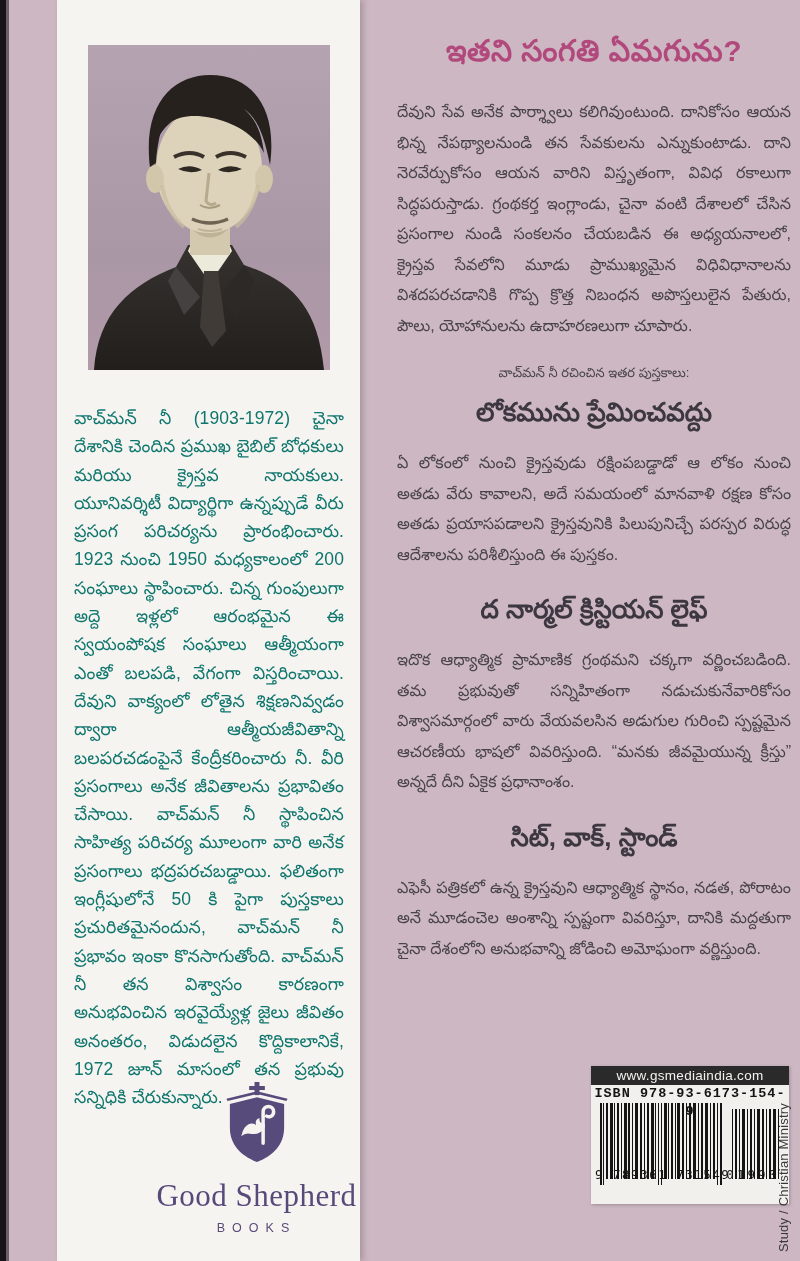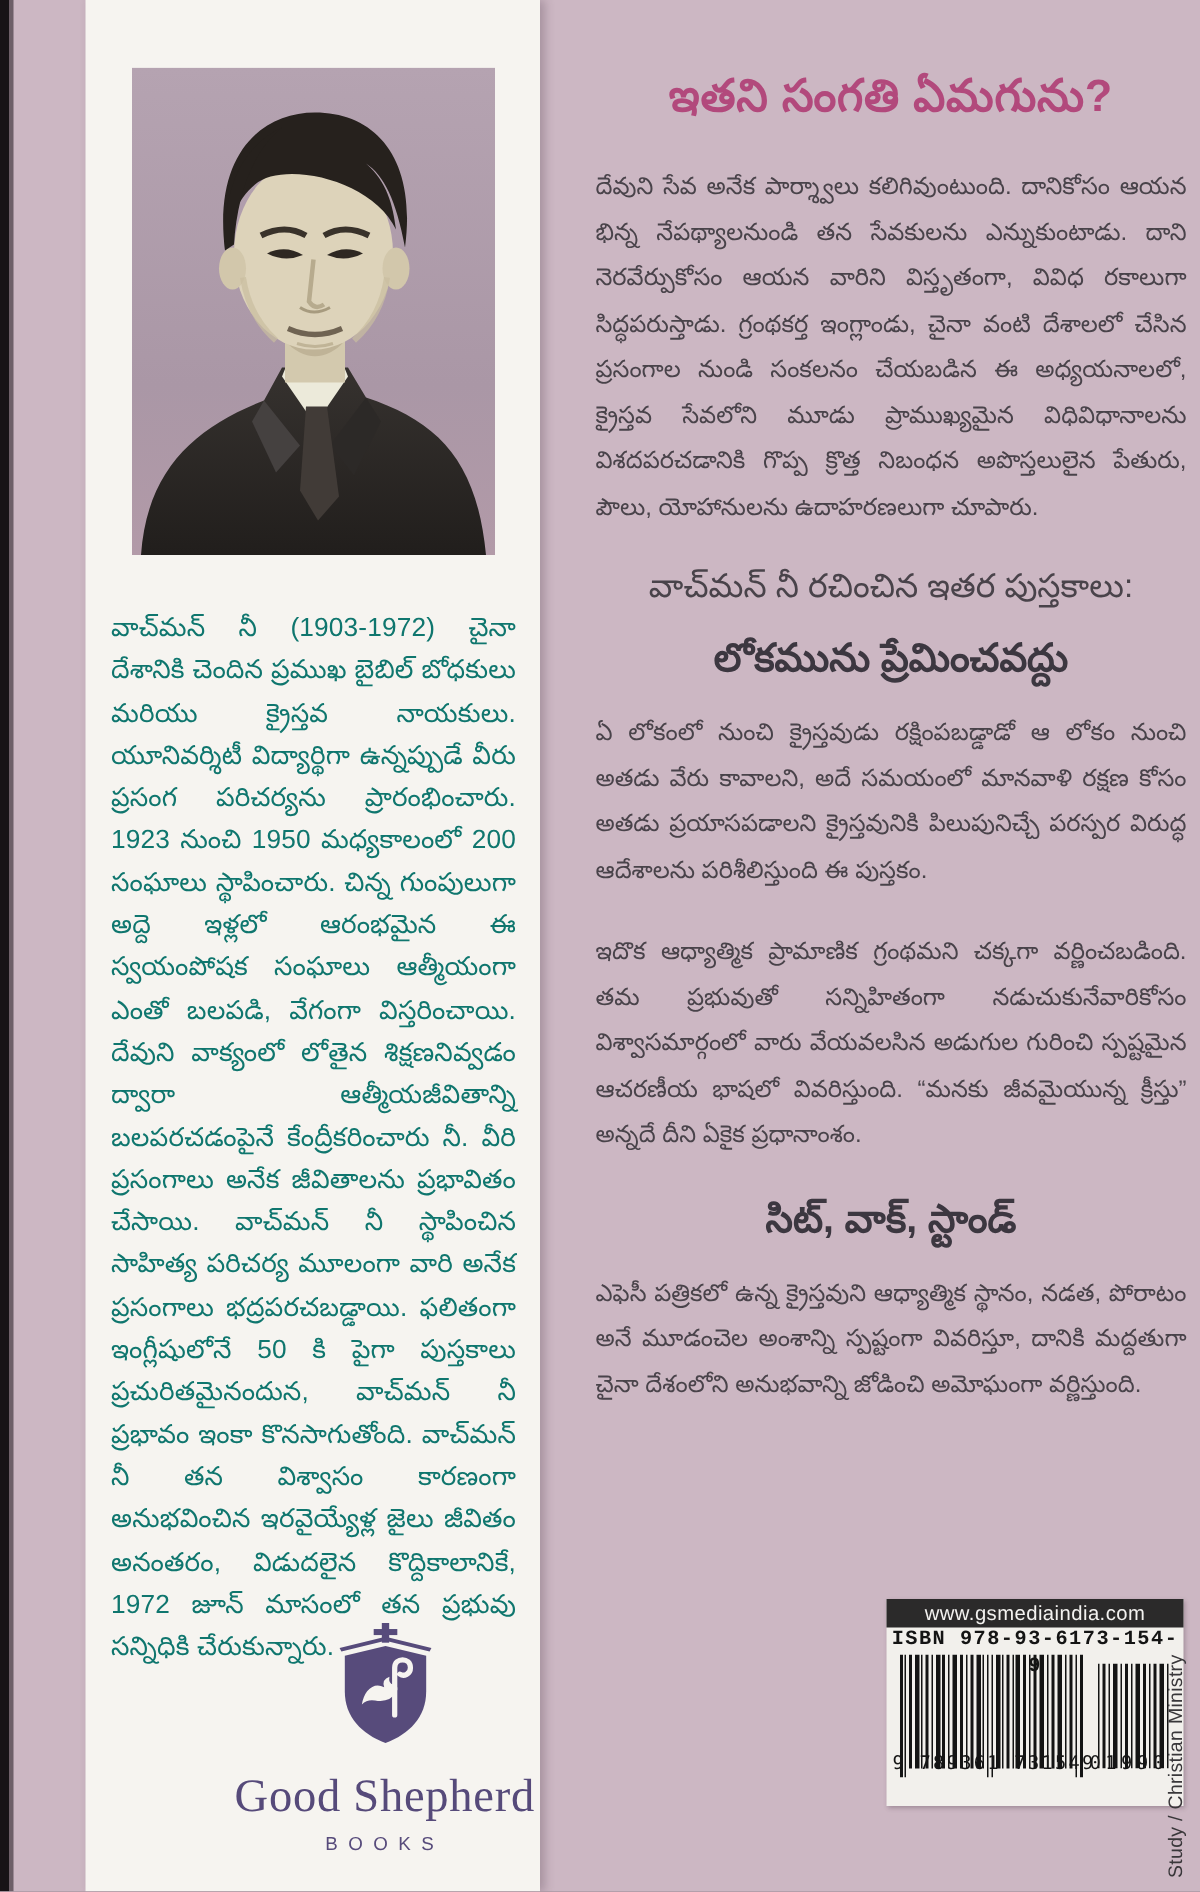--- a/index.html
+++ b/index.html
@@ -12,24 +12,24 @@
   .left-panel{position:absolute;left:57px;top:0;width:303px;height:100%;background:#f6f4f0;box-shadow:3px 0 6px rgba(60,40,55,.25);}
   .photo{position:absolute;left:31px;top:45px;width:242px;height:325px;overflow:hidden;}
   .photo svg{display:block;}
   .bio{position:absolute;left:17px;top:404px;width:270px;font-size:17.5px;line-height:28.3px;color:#0f766e;text-align:justify;letter-spacing:.1px;}
   .logo-block{position:absolute;left:0;top:1082px;width:100%;text-align:center;color:#574b7b;margin-left:48px;}
   .logo-block .shield{margin:0 auto 8px auto;width:74px;height:84px;}
   .pub-name{font-family:"Liberation Serif",serif;font-size:31px;letter-spacing:.5px;color:#564a7a;}
   .pub-sub{margin-top:7px;font-size:12.5px;letter-spacing:7px;color:#574b7b;}
 
   
-  .right-col{position:absolute;left:397px;top:48px;width:394px;color:#49434a;}
+  .right-col{position:absolute;left:397px;top:34px;width:394px;color:#49434a;}
   .blurb-title{text-align:center;font-size:30px;font-weight:bold;color:#b2497c;letter-spacing:.5px;margin:0 0 22px 0;}
   .right-col p{margin:0 0 24px 0;font-size:16px;line-height:30.5px;text-align:justify;}
-  .sec-head{text-align:center;font-size:22px;margin:0 0 14px 0;color:#49434a;}
+  .sec-head{text-align:center;font-size:13px;margin:0 0 14px 0;color:#49434a;}
   .book-title{text-align:center;font-size:26px;font-weight:bold;color:#3c3740;margin:0 0 14px 0;}
 
   
   .barcode-box{position:absolute;left:570px;top:1066px;width:198px;height:138px;background:#f2f0ec;box-shadow:1px 1px 3px rgba(60,40,55,.3);margin-left:21px;}
   .web-bar{height:19px;background:#2b2a2a;color:#f3f2f0;font-size:13.5px;text-align:center;line-height:19px;letter-spacing:.3px;}
   .isbn-line{height:17px;font-family:"Liberation Mono",monospace;font-weight:bold;font-size:13.5px;text-align:center;line-height:18px;color:#141414;letter-spacing:1px;}
   .bars-row{position:relative;height:82px;margin-top:1px;}
   .bars-main{position:absolute;left:9px;top:0;}
   .bars-supp{position:absolute;left:141px;top:6px;}
   .digits-row{position:absolute;left:0;top:99px;width:100%;height:16px;font-family:"DejaVu Sans Mono",monospace;font-size:12.5px;color:#161616;}
@@ -125,20 +125,21 @@
     <p>దేవుని సేవ అనేక పార్శ్వాలు కలిగివుంటుంది. దానికోసం ఆయన భిన్న నేపథ్యాలనుండి తన సేవకులను ఎన్నుకుంటాడు. దాని నెరవేర్పుకోసం ఆయన వారిని విస్తృతంగా, వివిధ రకాలుగా సిద్ధపరుస్తాడు. గ్రంథకర్త ఇంగ్లాండు, చైనా వంటి దేశాలలో చేసిన ప్రసంగాల నుండి సంకలనం చేయబడిన ఈ అధ్యయనాలలో, క్రైస్తవ సేవలోని మూడు ప్రాముఖ్యమైన విధివిధానాలను విశదపరచడానికి గొప్ప క్రొత్త నిబంధన అపొస్తలులైన పేతురు, పౌలు, యోహానులను ఉదాహరణలుగా చూపారు.</p>
 
     <div class="sec-head">వాచ్‌మన్ నీ రచించిన ఇతర పుస్తకాలు:</div>
 
     <div>
       <div class="book-title">లోకమును ప్రేమించవద్దు</div>
       <p>ఏ లోకంలో నుంచి క్రైస్తవుడు రక్షింపబడ్డాడో ఆ లోకం నుంచి అతడు వేరు కావాలని, అదే సమయంలో మానవాళి రక్షణ కోసం అతడు ప్రయాసపడాలని క్రైస్తవునికి పిలుపునిచ్చే పరస్పర విరుద్ధ ఆదేశాలను పరిశీలిస్తుంది ఈ పుస్తకం.</p>
     </div>
 
     <div>
+      <div class="book-title">ద నార్మల్ క్రిస్టియన్ లైఫ్</div>
       <p>ఇదొక ఆధ్యాత్మిక ప్రామాణిక గ్రంథమని చక్కగా వర్ణించబడింది. తమ ప్రభువుతో సన్నిహితంగా నడుచుకునేవారికోసం విశ్వాసమార్గంలో వారు వేయవలసిన అడుగుల గురించి స్పష్టమైన ఆచరణీయ భాషలో వివరిస్తుంది. “మనకు జీవమైయున్న క్రీస్తు” అన్నదే దీని ఏకైక ప్రధానాంశం.</p>
     </div>
 
     <div>
       <div class="book-title">సిట్, వాక్, స్టాండ్</div>
       <p>ఎఫెసీ పత్రికలో ఉన్న క్రైస్తవుని ఆధ్యాత్మిక స్థానం, నడత, పోరాటం అనే మూడంచెల అంశాన్ని స్పష్టంగా వివరిస్తూ, దానికి మద్దతుగా చైనా దేశంలోని అనుభవాన్ని జోడించి అమోఘంగా వర్ణిస్తుంది.</p>
     </div>
   </div>
 
   <div class="barcode-box">

